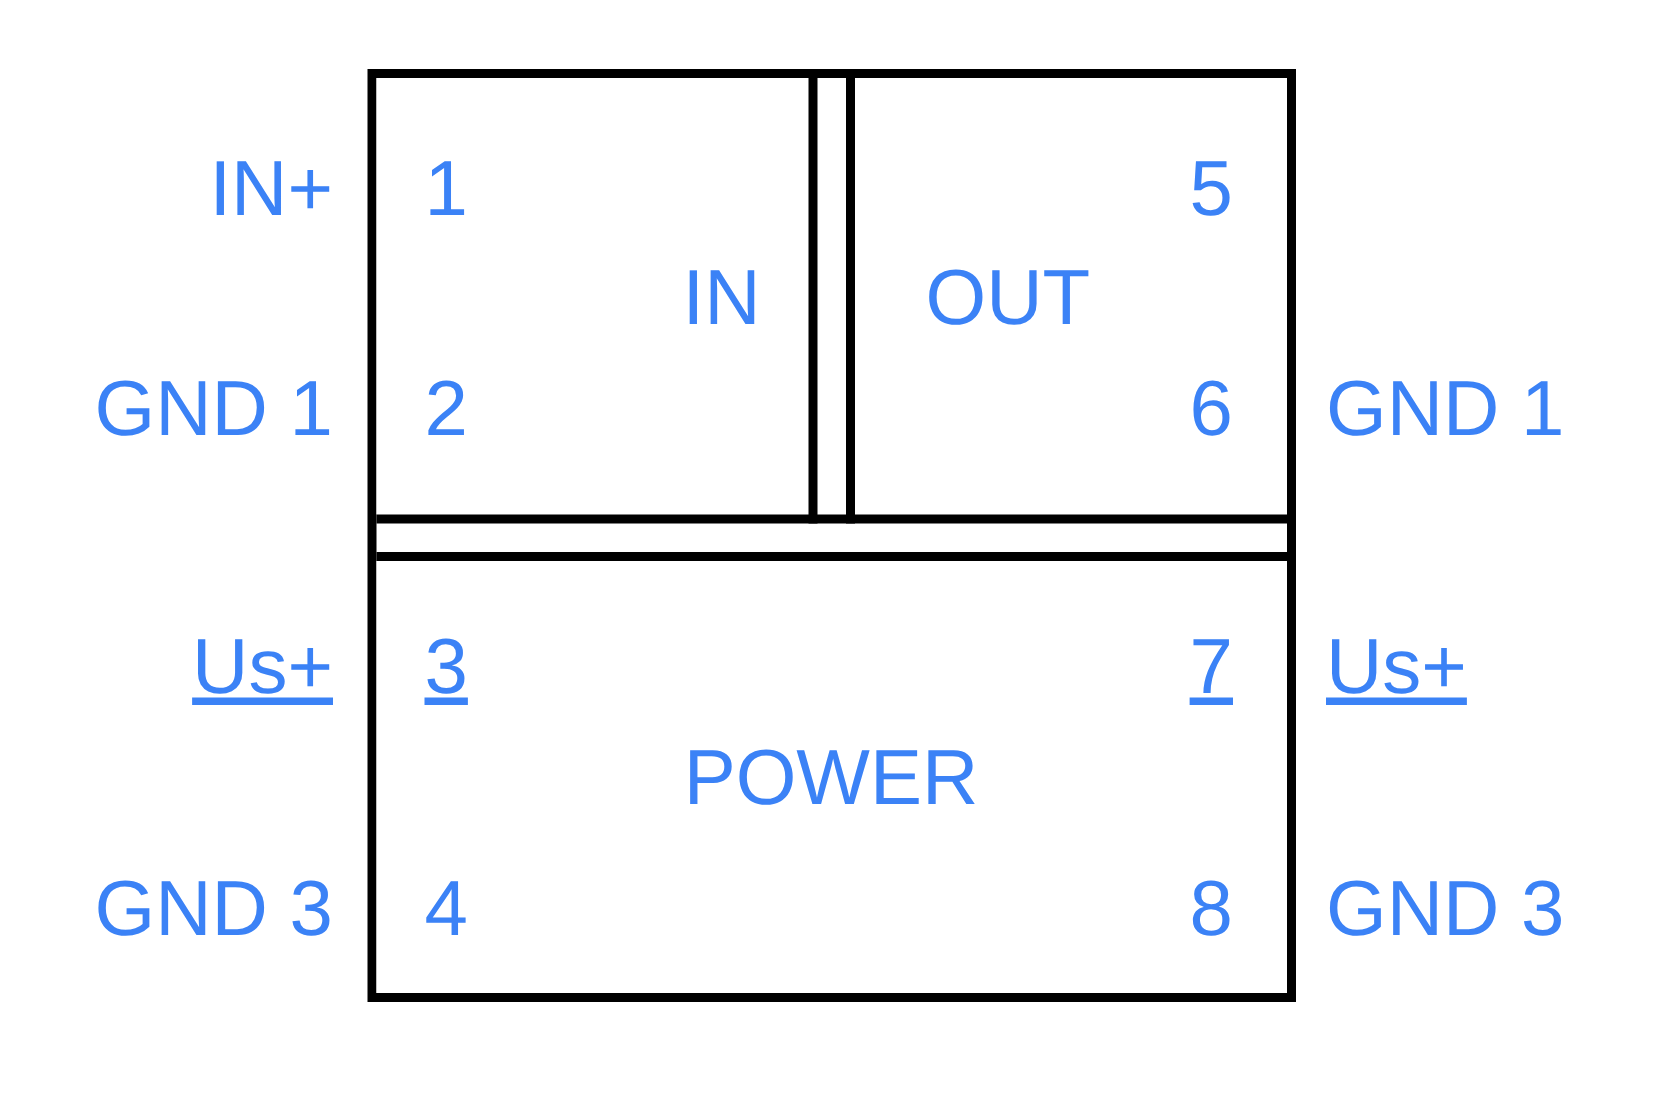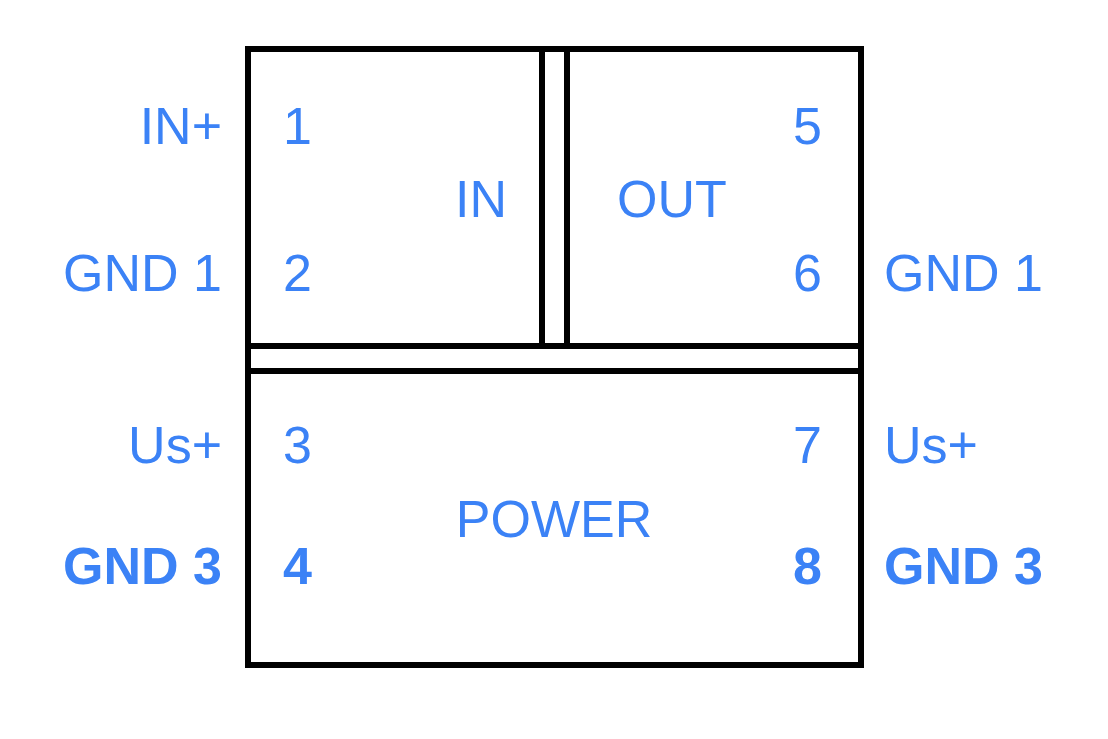--- a/index.html
+++ b/index.html
@@ -66,22 +66,22 @@
     color: #3b82f6;
     white-space: nowrap;
     transform: translateY(-50%);
     letter-spacing: 0px;
   }
   .txt.center { transform: translate(-50%, -50%); }
 
   
   .row1 { top: 126px; }
   .row2 { top: 273px; }
-  .row3 { top: 445px; }
-  .row4 { top: 566px; font-weight: bold; }
+  .row3 { top: 445px; text-decoration: underline; }
+  .row4 { top: 606px; }
   .rowblk-top { top: 199px; }
   .rowblk-bot { top: 519px; }
 
   
   .pin-left   { left: 283px; }
   .pin-right  { right: 286px; }
   .lbl-left   { right: 886px; }
   .lbl-right  { left: 884px; }
   .blk-in     { right: 601px; }
   .blk-out    { left: 617px; }

